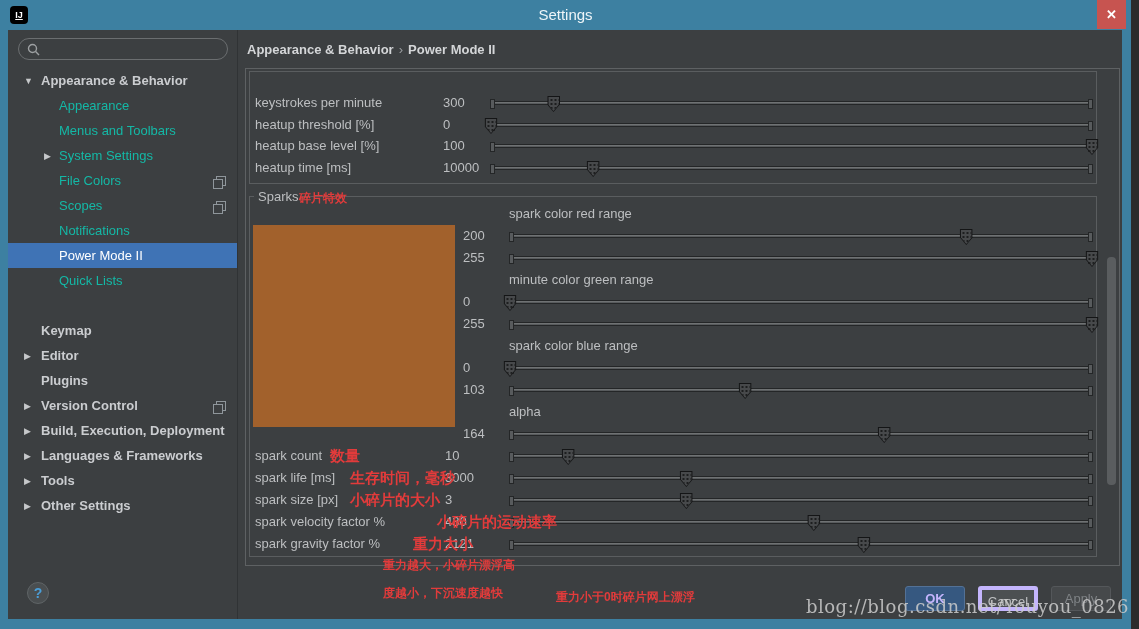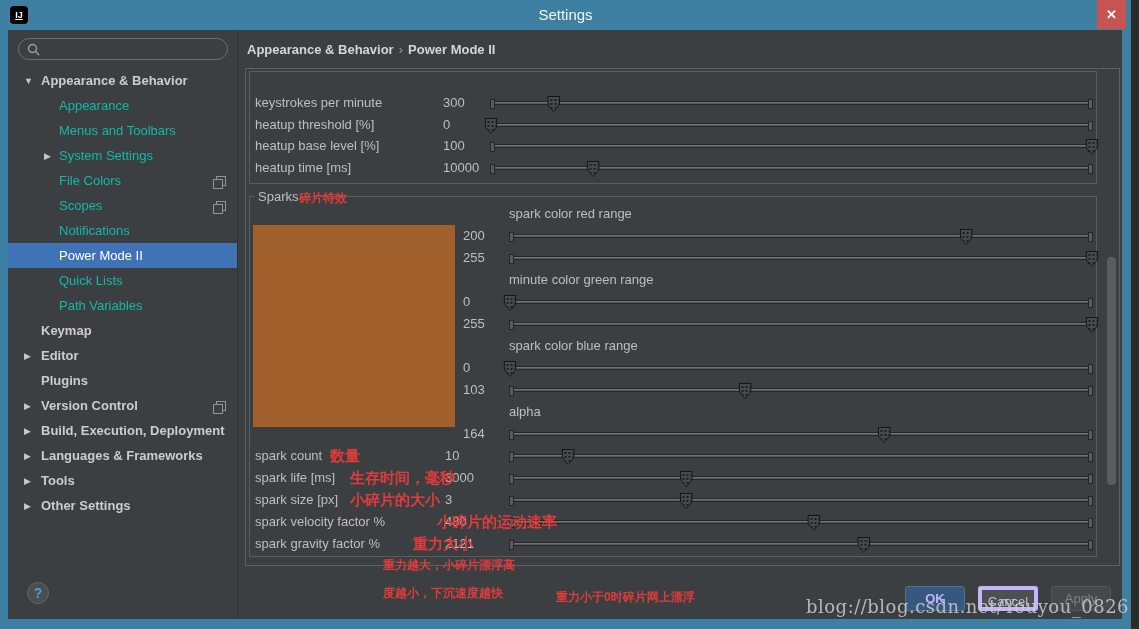--- a/index.html
+++ b/index.html
@@ -144,23 +144,20 @@
     </div>
     <div class="trow" style="top: 218px;">
       <div class="tlabel" style="left: 51px;">Notifications</div>
     </div>
     <div class="trow sel" style="top: 243px;">
       <div class="tlabel" style="left: 51px;">Power Mode II</div>
     </div>
     <div class="trow" style="top: 268px;">
       <div class="tlabel" style="left: 51px;">Quick Lists</div>
     </div>
-    <div class="trow" style="top: 293px;">
-      <div class="tlabel" style="left: 51px;">Path Variables</div>
-    </div>
     <div class="trow" style="top: 318px;">
       <div class="tlabel b" style="left: 33px;">Keymap</div>
     </div>
     <div class="trow" style="top: 343px;">
       <div class="arrow" style="left: 16px;">▶</div>
       <div class="tlabel b" style="left: 33px;">Editor</div>
     </div>
     <div class="trow" style="top: 368px;">
       <div class="tlabel b" style="left: 33px;">Plugins</div>
     </div>

